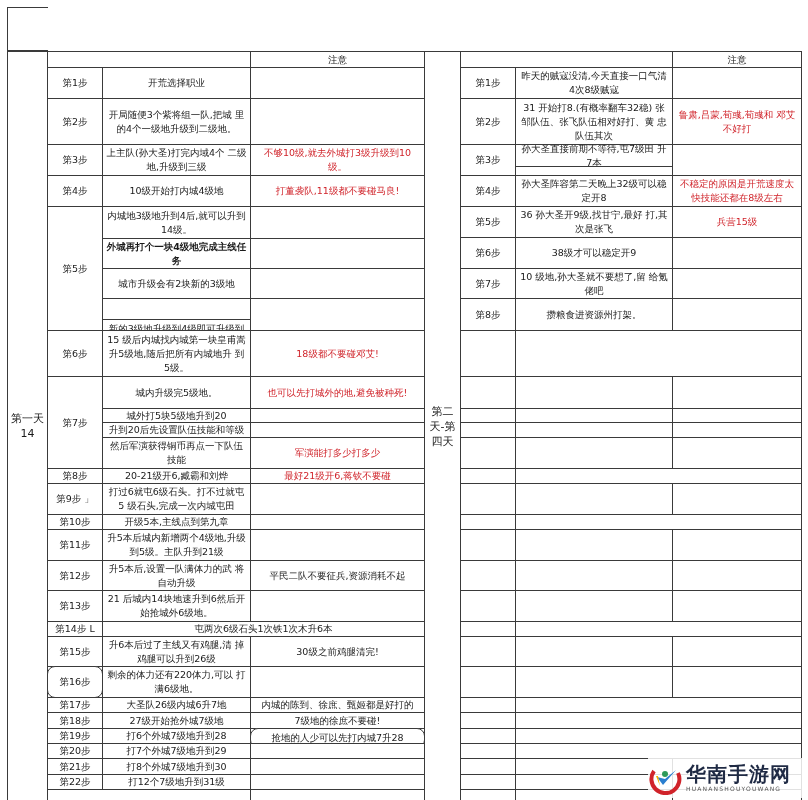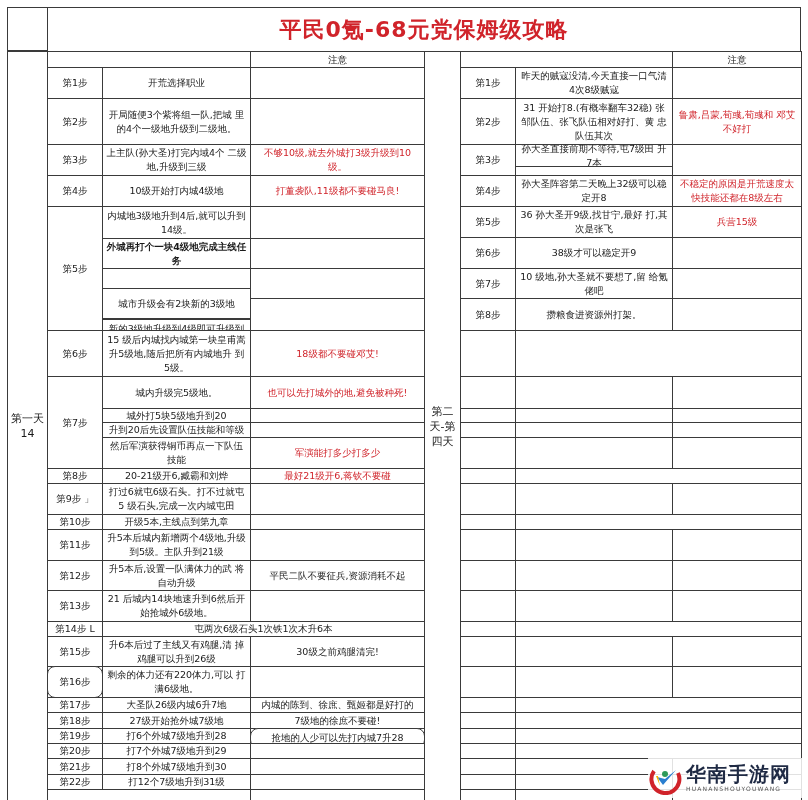--- a/index.html
+++ b/index.html
@@ -23,21 +23,20 @@
   .logo-mark { width: 34px; height: 34px; position: relative; }
   .logo-text { display: flex; flex-direction: column; margin-left: 4px; }
   .logo-cn { font-size: 20px; font-weight: bold; color: #1f2a44; letter-spacing: 1px; line-height: 22px; }
   .logo-en { font-size: 6px; color: #555; letter-spacing: 1.2px; line-height: 8px; }
 </style>
 </head>
 <body>
 
 <div class="sheet">
   <div class="outer-left"></div>
-  <div class="title">平民0氪-68元党保姆级攻略</div>
   <div id="grid">
       <div class="cell day" style="left: 7px; top: 51px; width: 41px; height: 750px; white-space: pre-line;">第一天
 14</div>
       <div class="cell" style="left: 47px; top: 51px; width: 204px; height: 17px;"></div>
       <div class="cell" style="left: 250px; top: 51px; width: 175px; height: 17px;">注意</div>
       <div class="cell step" style="left: 47px; top: 67px; width: 56px; height: 32px;">第1步</div>
       <div class="cell" style="left: 102px; top: 67px; width: 149px; height: 32px;">开荒选择职业</div>
       <div class="cell" style="left: 250px; top: 67px; width: 175px; height: 32px;"></div>
       <div class="cell step" style="left: 47px; top: 98px; width: 56px; height: 47px;">第2步</div>
       <div class="cell" style="left: 102px; top: 98px; width: 149px; height: 47px;">开局随便3个紫将组一队,把城 里的4个一级地升级到二级地。</div>
@@ -46,21 +45,21 @@
       <div class="cell" style="left: 102px; top: 144px; width: 149px; height: 32px;">上主队(孙大圣)打完内域4个 二级地,升级到三级</div>
       <div class="cell red" style="left: 250px; top: 144px; width: 175px; height: 32px;">不够10级,就去外城打3级升级到10 级。</div>
       <div class="cell step" style="left: 47px; top: 175px; width: 56px; height: 32px;">第4步</div>
       <div class="cell" style="left: 102px; top: 175px; width: 149px; height: 32px;">10级开始打内城4级地</div>
       <div class="cell red" style="left: 250px; top: 175px; width: 175px; height: 32px;">打董袭队,11级都不要碰马良!</div>
       <div class="cell step" style="left: 47px; top: 206px; width: 56px; height: 125px;">第5步</div>
       <div class="cell" style="left: 102px; top: 206px; width: 149px; height: 33px;">内城地3级地升到4后,就可以升到14级。</div>
       <div class="cell" style="left: 250px; top: 206px; width: 175px; height: 33px;"></div>
       <div class="cell" style="left: 102px; top: 238px; width: 149px; height: 31px; font-weight: bold;">外城再打个一块4级地完成主线任务</div>
       <div class="cell" style="left: 250px; top: 238px; width: 175px; height: 31px;"></div>
-      <div class="cell" style="left: 102px; top: 268px; width: 149px; height: 31px; margin-top: 20px;">城市升级会有2块新的3级地</div>
+      <div class="cell" style="left: 102px; top: 268px; width: 149px; height: 31px;">城市升级会有2块新的3级地</div>
       <div class="cell" style="left: 250px; top: 268px; width: 175px; height: 31px;"></div>
       <div class="cell" style="left: 102px; top: 298px; width: 149px; height: 33px; margin-top: 21px;">新的3级地升级到4级即可升级到15级。</div>
       <div class="cell" style="left: 250px; top: 298px; width: 175px; height: 33px;"></div>
       <div class="cell step" style="left: 47px; top: 330px; width: 56px; height: 47px;">第6步</div>
       <div class="cell" style="left: 102px; top: 330px; width: 149px; height: 47px;">15 级后内城找内城第一块皇甫嵩升5级地,随后把所有内城地升 到5级。</div>
       <div class="cell red" style="left: 250px; top: 330px; width: 175px; height: 47px;">18级都不要碰邓艾!</div>
       <div class="cell step" style="left: 47px; top: 376px; width: 56px; height: 93px;">第7步</div>
       <div class="cell" style="left: 102px; top: 376px; width: 149px; height: 33px;">城内升级完5级地。</div>
       <div class="cell red" style="left: 250px; top: 376px; width: 175px; height: 33px;">也可以先打城外的地,避免被种死!</div>
       <div class="cell" style="left: 102px; top: 408px; width: 149px; height: 15px;">城外打5块5级地升到20</div>

